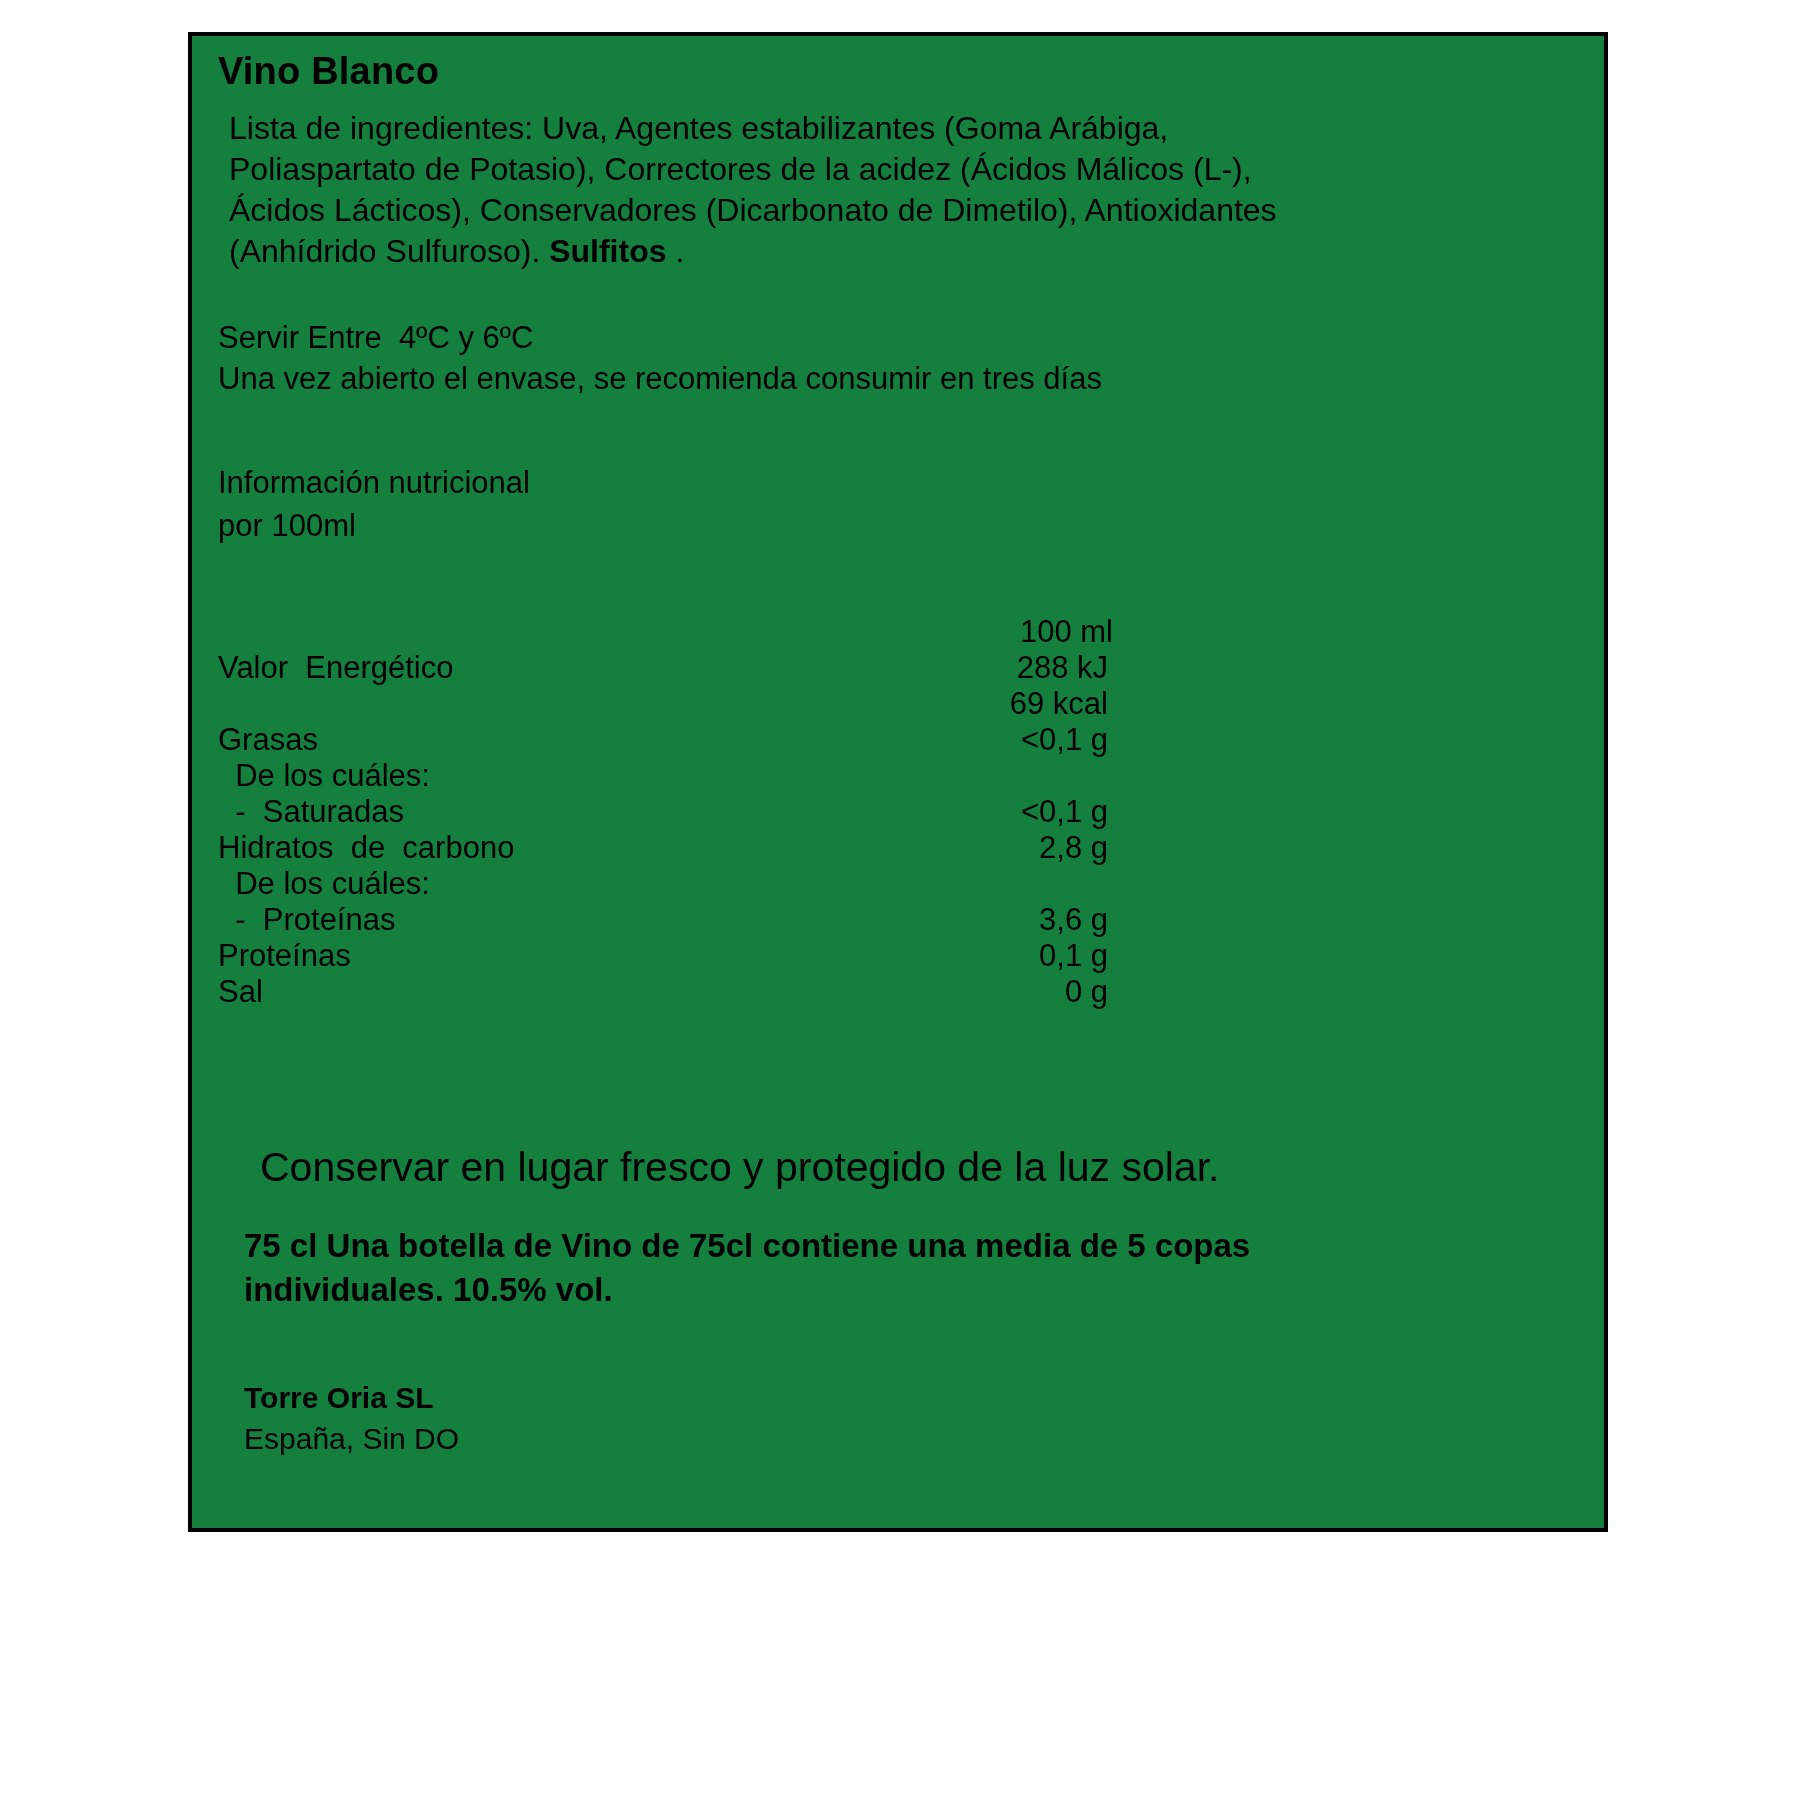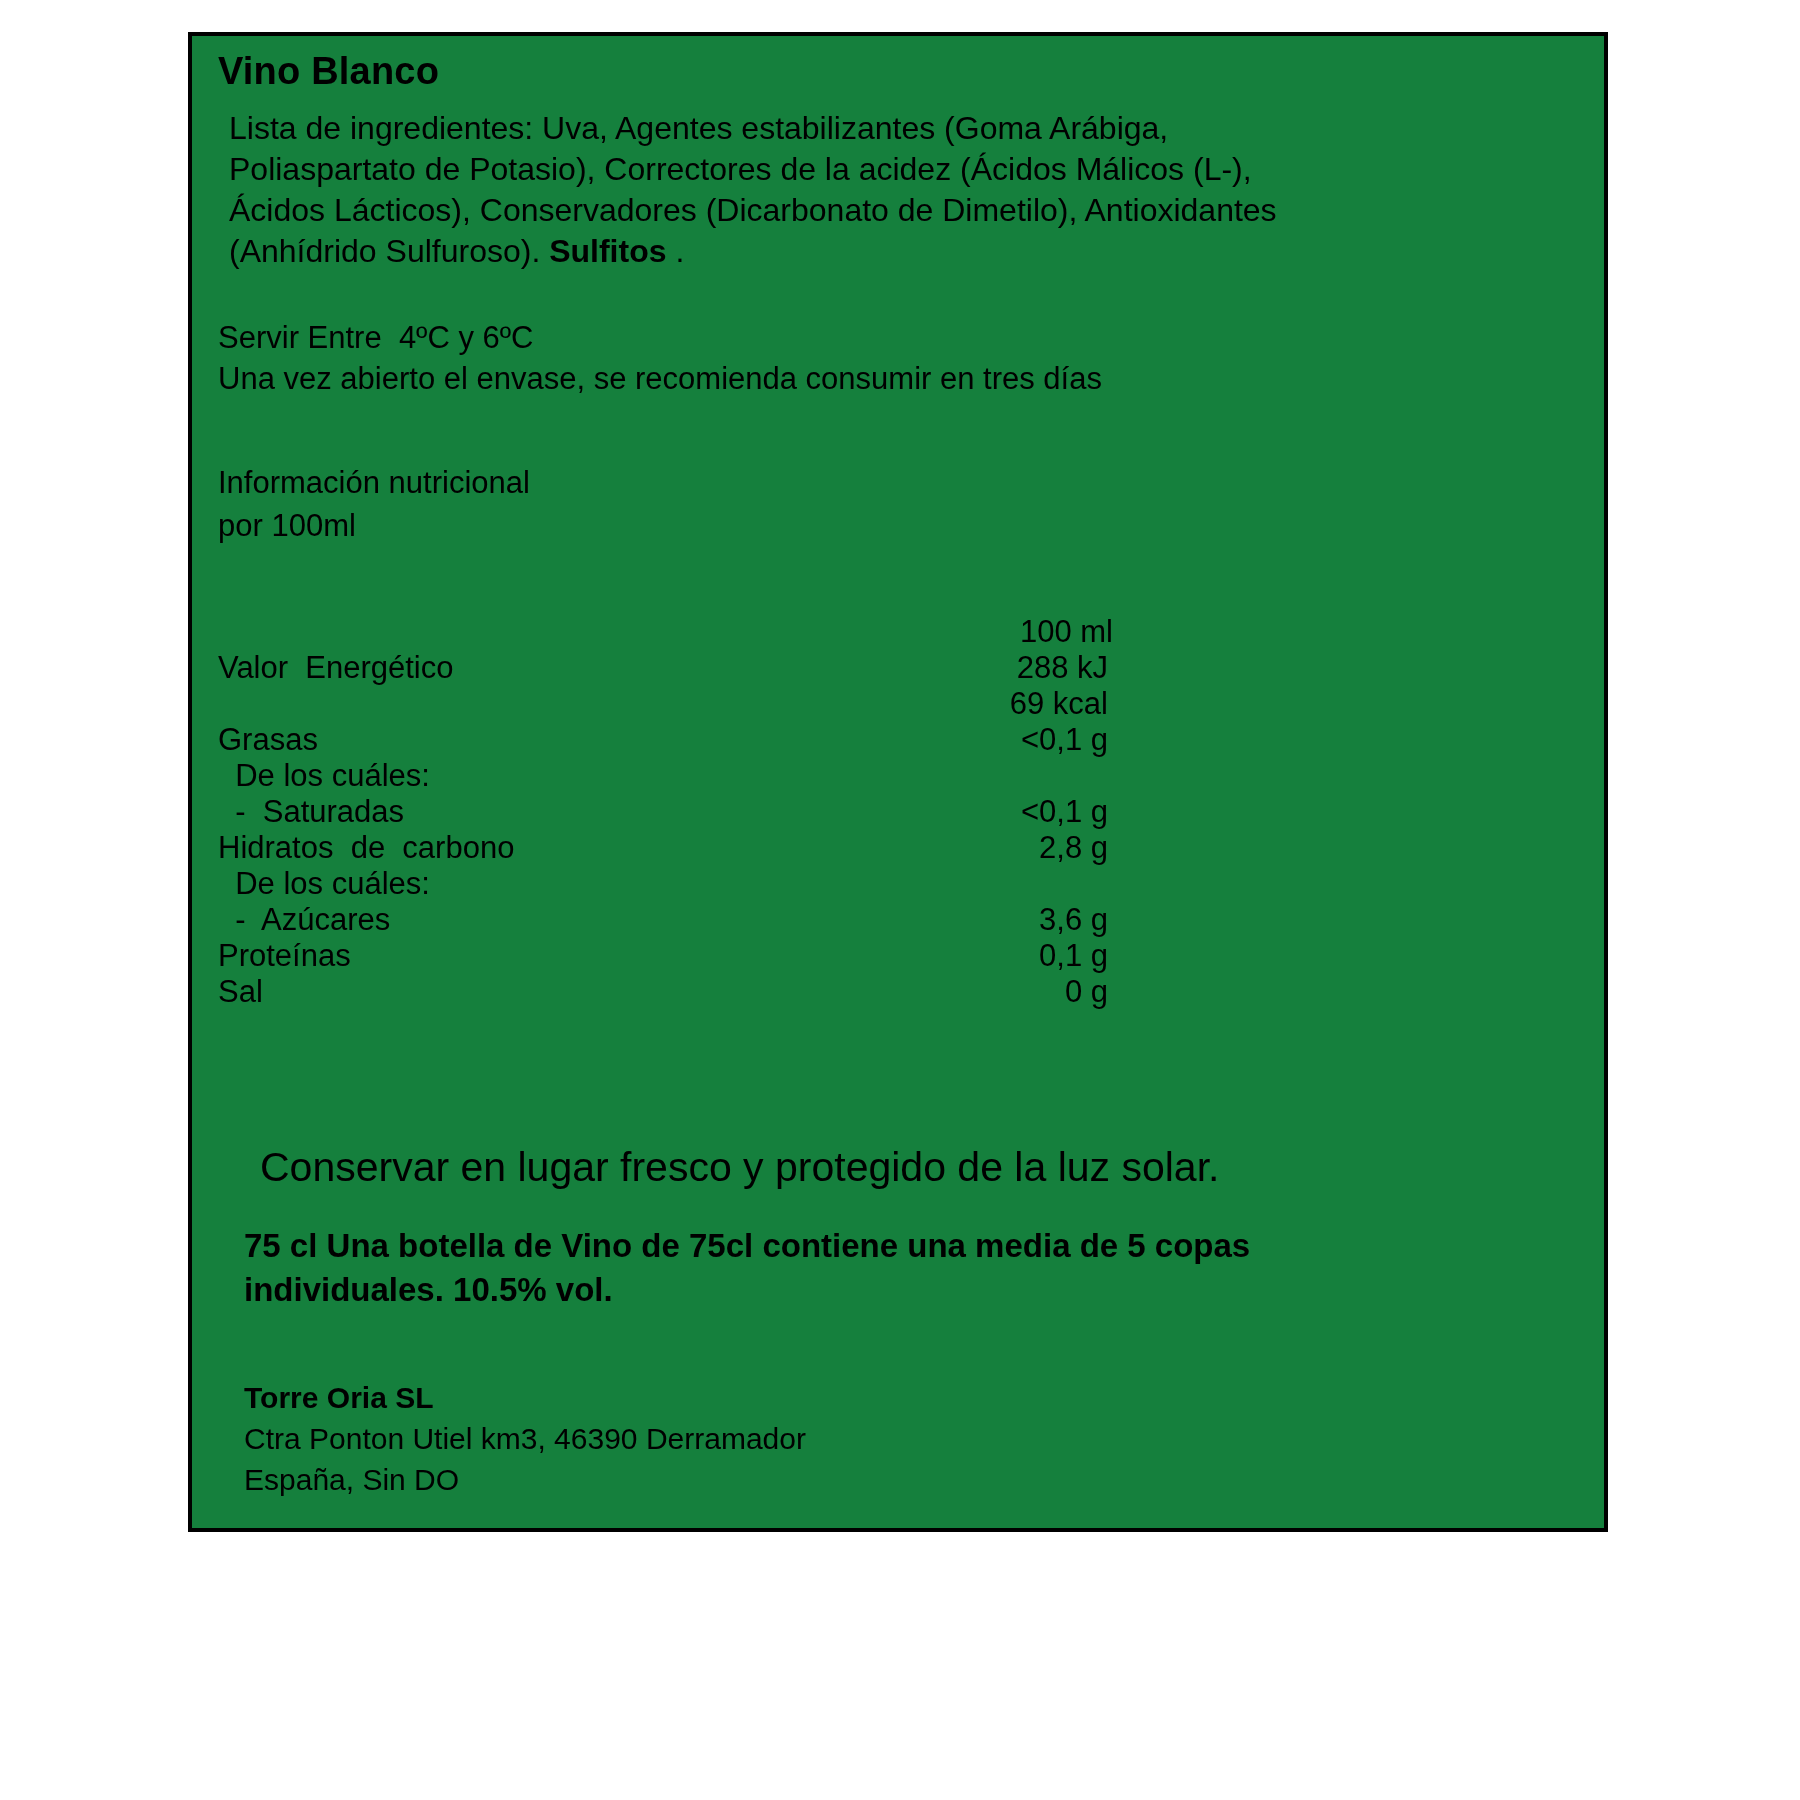--- a/index.html
+++ b/index.html
@@ -170,38 +170,37 @@
         </tr>
         <tr>
           <td class="nut-label">Hidratos  de  carbono</td>
           <td class="nut-value">2,8 g</td>
         </tr>
         <tr>
           <td class="nut-label">  De los cuáles:</td>
           <td class="nut-value"></td>
         </tr>
         <tr>
-          <td class="nut-label">  -  Azúcares</td>
+          <td class="nut-label">  -  Proteínas</td>
           <td class="nut-value">3,6 g</td>
         </tr>
         <tr>
           <td class="nut-label">Proteínas</td>
           <td class="nut-value">0,1 g</td>
         </tr>
         <tr>
           <td class="nut-label">Sal</td>
           <td class="nut-value">0 g</td>
         </tr>
       </tbody>
     </table>
 
     <div class="storage-note">Conservar en lugar fresco y protegido de la luz solar.</div>
 
     <div class="volume-block">75 cl  Una botella de Vino de 75cl contiene una media de 5 copas individuales.  10.5% vol.</div>
 
     <div class="producer-block">
       <div class="producer-name">Torre Oria SL</div>
-      <div>Ctra Ponton Utiel km3, 46390 Derramador</div>
       <div>España,  Sin DO</div>
     </div>
 
   </div>
 </div>
 
 </body></html>

